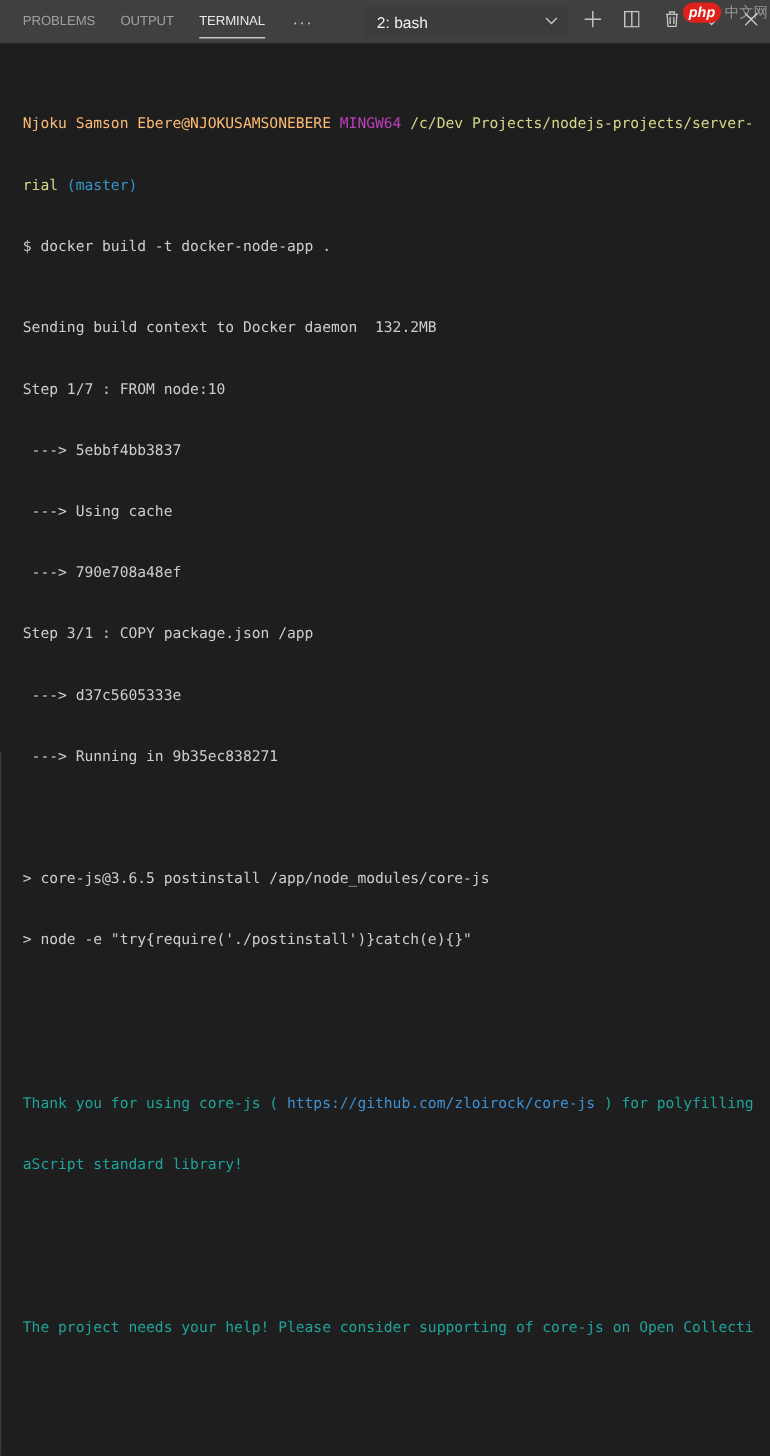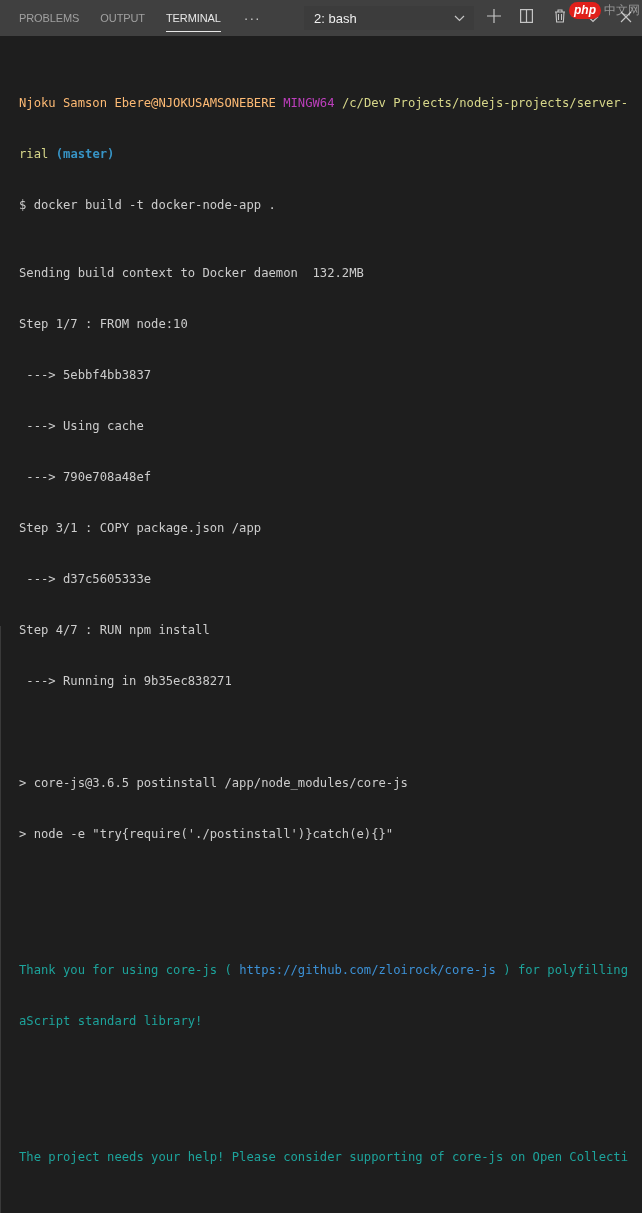--- a/index.html
+++ b/index.html
@@ -85,21 +85,21 @@
     white-space: pre;
   }
   .term .line { height: 17px; overflow: hidden; }
   .left-rule {
     position: absolute; left: 0; top: 626px; bottom: 0; width: 1px;
     background: #3a3a3a;
   }
   .c-green { color: #fdba74; }
   .c-mag { color: #bc3fbc; }
   .c-yel { color: #e5e510; color: #d7d78a; }
-  .c-cyan { color: #29b8db; color: #3794c6; font-weight: bold; }
+  .c-cyan { color: #29b8db; color: #3794c6; }
   .c-blue { color: #3b8eea; color: #3c91d6; }
   .c-teal { color: #1da39b; }
 </style>
 </head>
 <body>
 
 <div class="panel-header">
   <div class="tabs">
     <div class="tab">PROBLEMS</div>
     <div class="tab">OUTPUT</div>
@@ -169,21 +169,20 @@
   <div class="line"><span class="c-yel">rial</span> <span class="c-cyan">(master)</span></div>
   <div class="line">$ docker build -t docker-node-app .</div>
 
   <div class="line">Sending build context to Docker daemon  132.2MB</div>
   <div class="line">Step 1/7 : FROM node:10</div>
   <div class="line"> ---&gt; 5ebbf4bb3837</div>
   <div class="line"> ---&gt; Using cache</div>
   <div class="line"> ---&gt; 790e708a48ef</div>
   <div class="line">Step 3/1 : COPY package.json /app</div>
   <div class="line"> ---&gt; d37c5605333e</div>
-  <div class="line">Step 4/7 : RUN npm install</div>
   <div class="line"> ---&gt; Running in 9b35ec838271</div>
   <div class="line"></div>
   <div class="line">&gt; core-js@3.6.5 postinstall /app/node_modules/core-js</div>
   <div class="line">&gt; node -e "try{require('./postinstall')}catch(e){}"</div>
   <div class="line"></div>
 
   
   <div class="line c-teal"><span>Thank you for using core-js ( </span><span class="c-blue">https://github.com/zloirock/core-js</span><span> ) for polyfilling Jav</span></div>
   <div class="line c-teal">aScript standard library!</div>
   <div class="line"></div>

